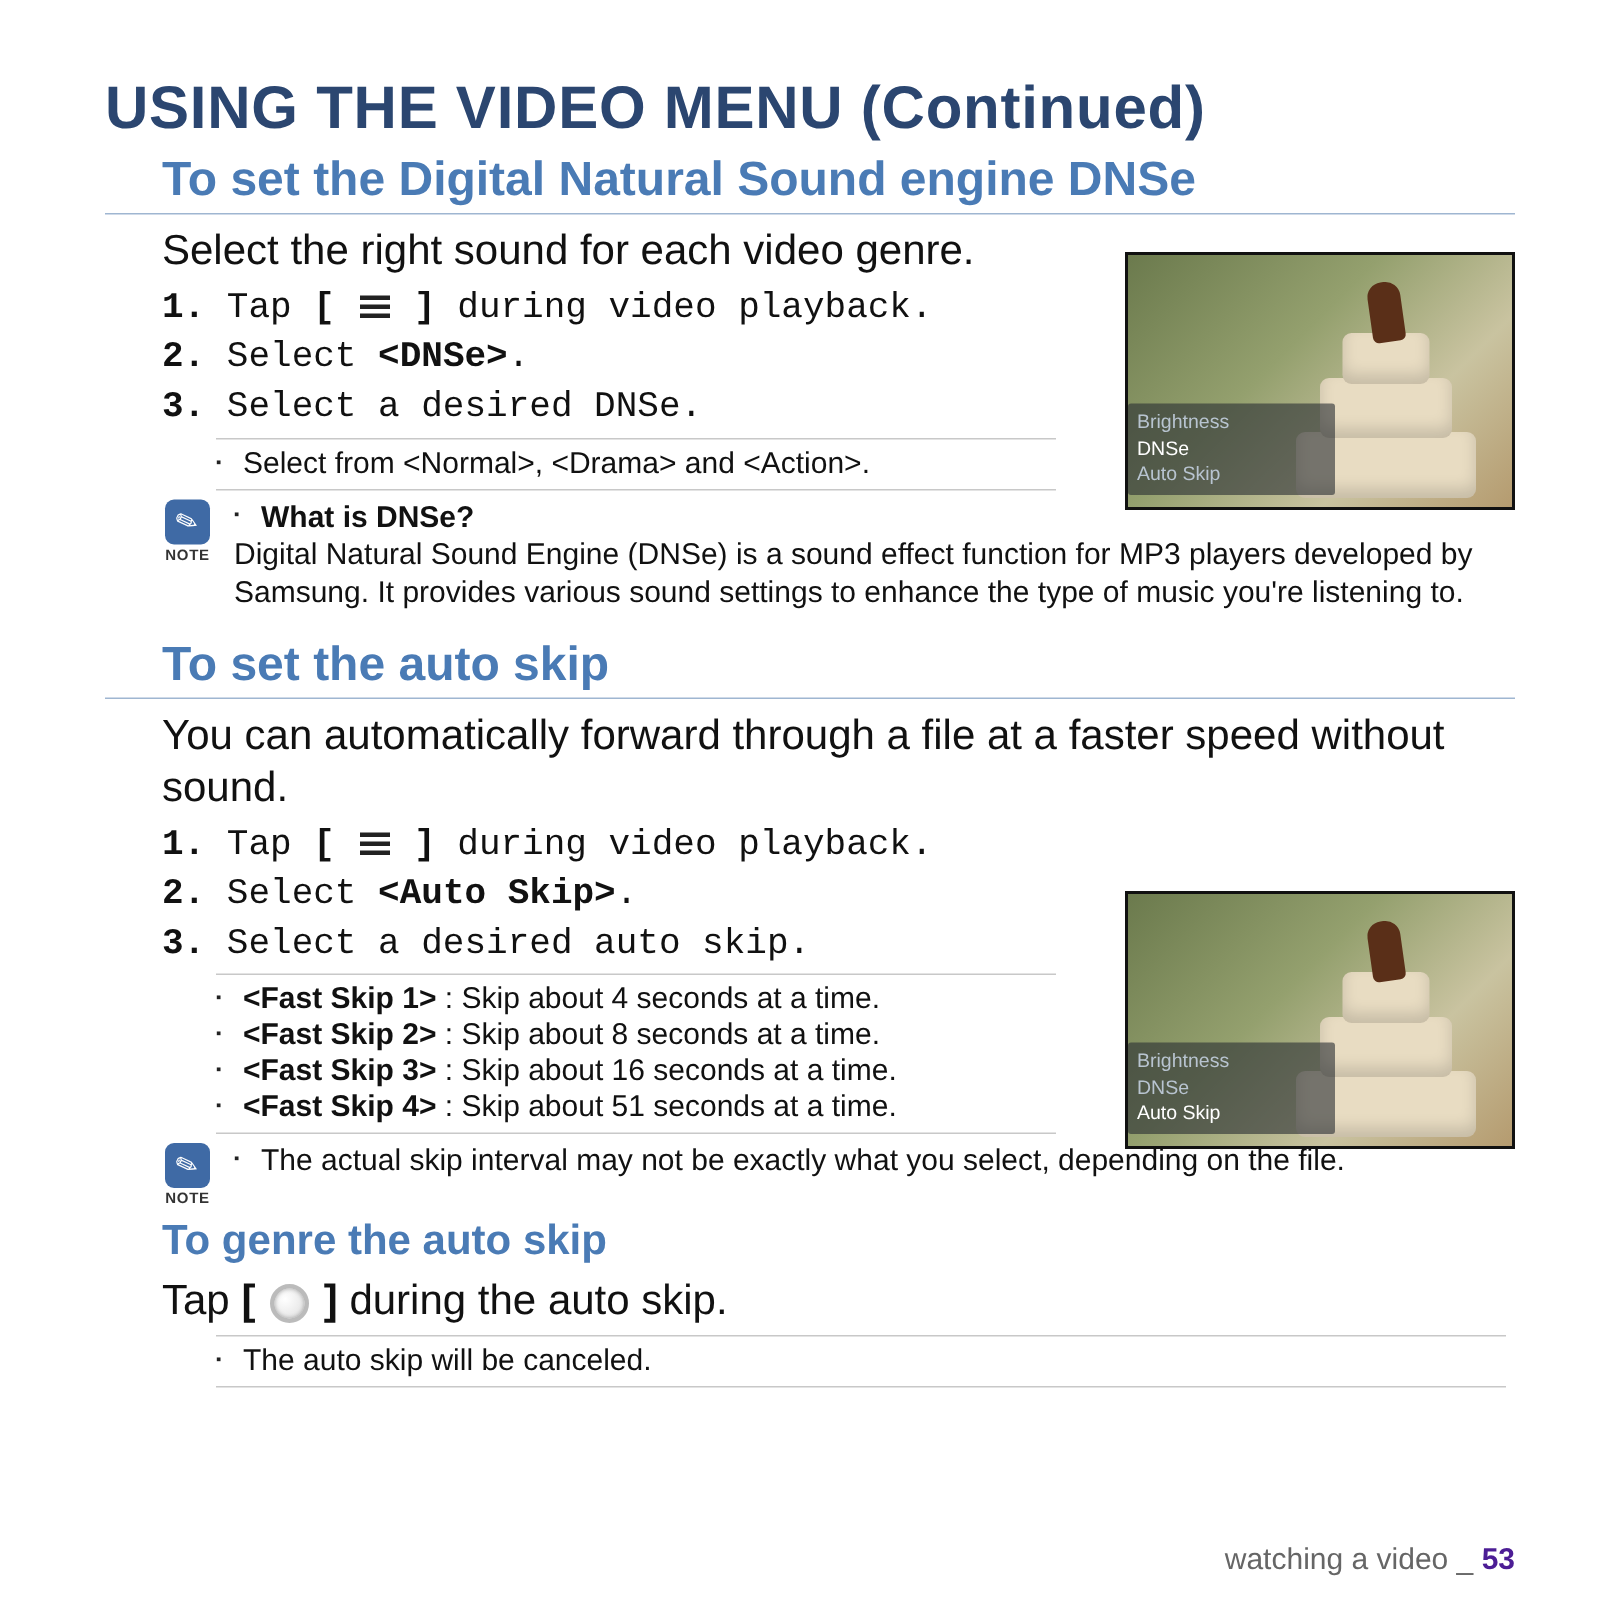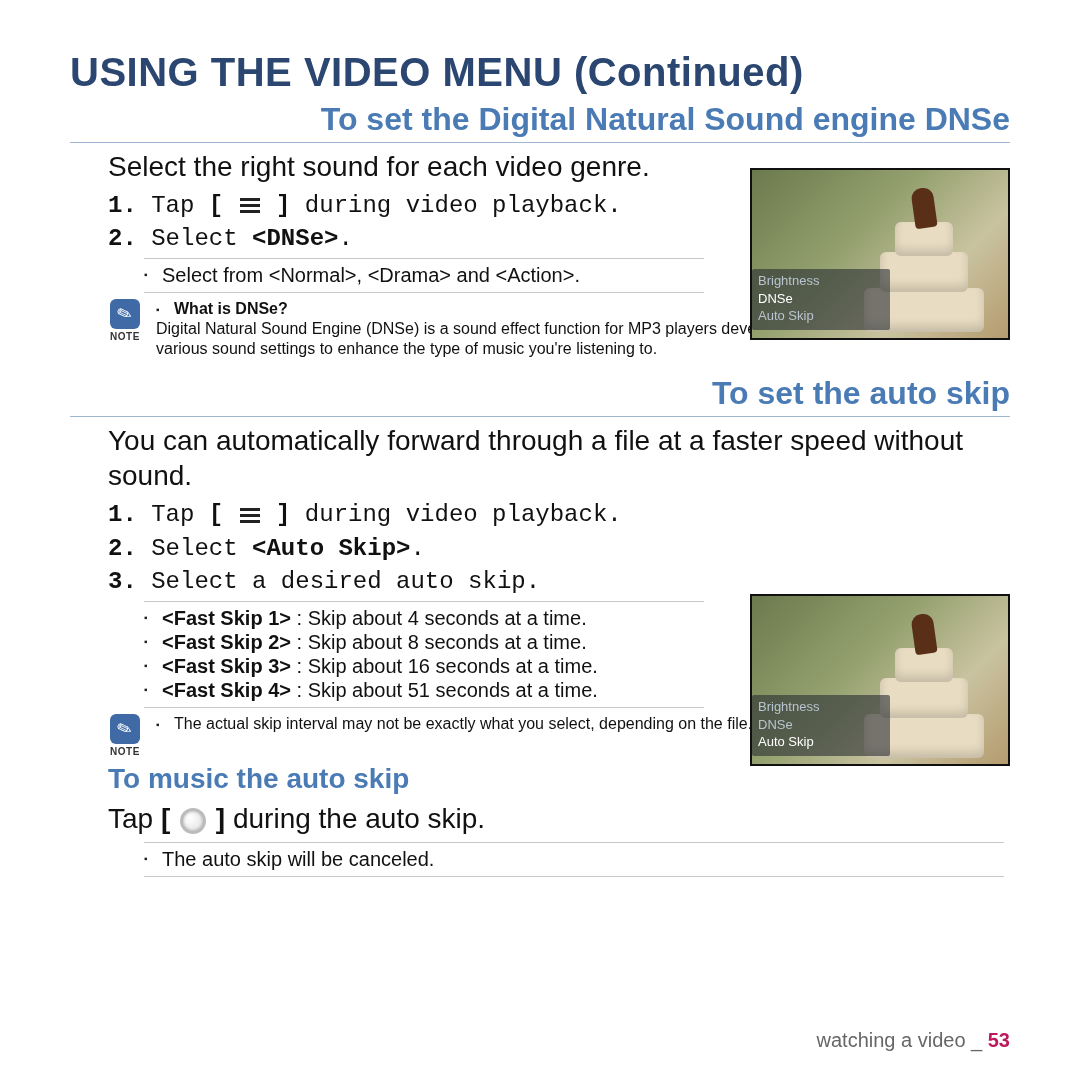--- a/index.html
+++ b/index.html
@@ -26,21 +26,20 @@
     letter-spacing: 0.5px;
   }
   .h2 {
     font-size: 32px;
     font-weight: 700;
     color: #4a7bb5;
     margin: 4px 0 4px 0;
     padding-left: 38px;
     border-bottom: 1px solid #9fb6d1;
     padding-bottom: 4px;
-    text-align: right;
   }
   .h3 {
     font-size: 28px;
     font-weight: 700;
     color: #4a7bb5;
     margin: 6px 0 4px 0;
     padding-left: 38px;
   }
   .intro, .body {
     font-size: 28px;
@@ -111,21 +110,21 @@
     transform: rotate(-20deg);
   }
   .note-label {
     font-size: 10px;
     font-weight: 700;
     color: #333;
     letter-spacing: 0.5px;
     margin-top: 2px;
   }
   .note-text {
-    font-size: 16px;
+    font-size: 20px;
     line-height: 1.25;
   }
   .note-sub {
     padding-left: 18px;
     position: relative;
   }
   .note-sub::before {
     content: "▪";
     font-size: 10px;
     position: absolute;
@@ -213,21 +212,21 @@
     color: #b8c4d0;
   }
   .menu-overlay .sel { color: #fff; font-weight: 500; }
   .footer {
     position: absolute;
     bottom: 28px;
     right: 70px;
     font-size: 20px;
     color: #666;
   }
-  .footer .pnum { font-weight: 700; color: #be185d; }
+  .footer .pnum { font-weight: 700; color: #4c1d95; }
   .section-gap { height: 8px; }
 </style>
 </head>
 <body>
 
 <div class="page">
 
   <div class="h1">USING THE VIDEO MENU (Continued)</div>
 
   <div class="h2">To set the Digital Natural Sound engine DNSe</div>
@@ -238,20 +237,24 @@
     <span class="num">1.</span>
     <span>Tap </span><span class="bold">[ </span><span class="menu-icon">
         <span></span>
         <span></span>
         <span></span>
       </span><span class="bold"> ]</span><span> during video playback.</span>
   </div>
   <div class="ol-item">
     <span class="num">2.</span>
     <span>Select </span><span class="bold">&lt;DNSe&gt;</span><span>.</span>
+  </div>
+  <div class="ol-item">
+    <span class="num">3.</span>
+    <span>Select a desired DNSe.</span>
   </div>
   <div class="sub-rule">
     <div class="sub-item">Select from &lt;Normal&gt;, &lt;Drama&gt; and &lt;Action&gt;.</div>
   </div>
 
   <div class="screenshot top">
     <div class="cake">
       <div class="tier t1"></div>
         <div class="tier t2"></div>
         <div class="tier t3"></div>
@@ -326,21 +329,21 @@
       <div class="note-box">
           <span class="note-pencil">✎</span>
         </div>
       <div class="note-label">NOTE</div>
     </div>
     <div class="note-text">
       <div class="note-sub">The actual skip interval may not be exactly what you select, depending on the file.</div>
     </div>
   </div>
 
-  <div class="h3">To music the auto skip</div>
+  <div class="h3">To genre the auto skip</div>
   <div class="body">
     <span>Tap </span><span class="bold">[ </span><span class="circle-icon"></span><span class="bold"> ]</span><span> during the auto skip.</span>
   </div>
   <div class="sub-rule-wide" style="width:860px;">
     <div class="sub-item">The auto skip will be canceled.</div>
   </div>
 
   <div class="footer">
     <span>watching a video _ </span><span class="pnum">53</span>
   </div>

